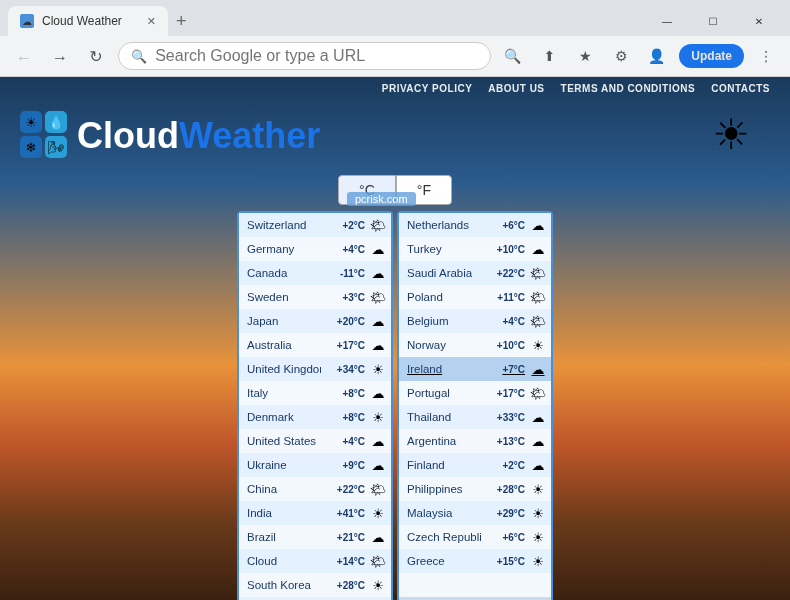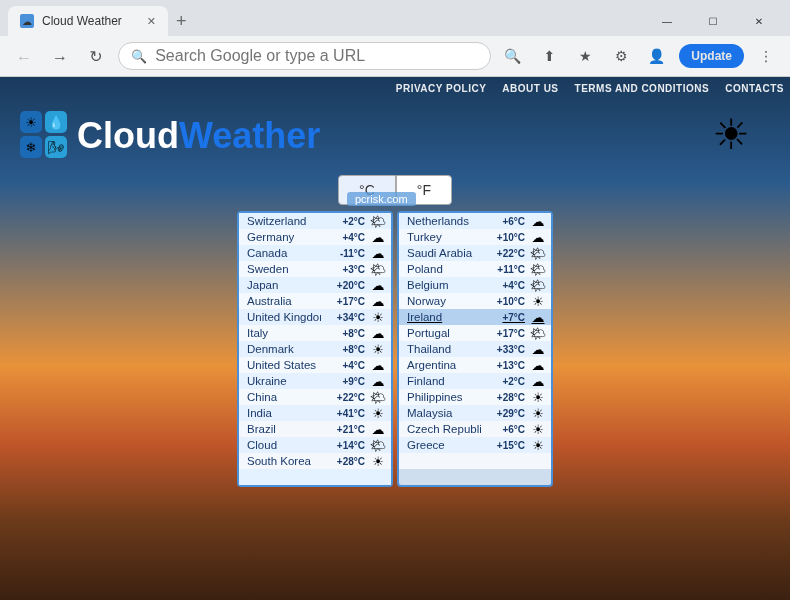--- a/index.html
+++ b/index.html
@@ -18,21 +18,21 @@
     .nav-btn.disabled { color: #bbb; }
     .address-bar { flex: 1; display: flex; align-items: center; background: white; border: 1px solid #ccc; border-radius: 20px; padding: 4px 12px; gap: 8px; }
     .address-bar input { border: none; outline: none; flex: 1; font-size: 13px; color: #333; background: transparent; }
     .toolbar-icon { width: 28px; height: 28px; border-radius: 50%; display: flex; align-items: center; justify-content: center; cursor: pointer; color: #555; font-size: 14px; }
     .update-btn { background: #1a73e8; color: #e5e5e5; border: none; border-radius: 14px; padding: 5px 12px; font-size: 12px; cursor: pointer; font-weight: bold; }
 
     
     .page { width: 790px; height: 524px; position: relative; overflow: hidden; background: linear-gradient(180deg, #1a3a5c 0%, #2a5a8c 20%, #e8923a 55%, #c0562a 70%, #6a3a1a 85%, #3a2010 100%); }
 
     
-    .top-nav { display: flex; justify-content: flex-end; padding: 6px 6px; gap: 16px; font-size: 10px; color: rgba(255,255,255,0.9); letter-spacing: 0.5px; font-weight: bold; }
+    .top-nav { display: flex; justify-content: flex-end; padding: 6px 20px; gap: 16px; font-size: 10px; color: rgba(255,255,255,0.9); letter-spacing: 0.5px; font-weight: bold; }
     .top-nav span { cursor: pointer; }
 
     
     .site-header { display: flex; align-items: center; padding: 10px 20px; gap: 10px; }
     .logo-icons { display: flex; flex-direction: column; gap: 3px; }
     .logo-row { display: flex; gap: 3px; }
     .logo-icon-box { width: 22px; height: 22px; border-radius: 5px; display: flex; align-items: center; justify-content: center; font-size: 13px; }
     .logo-icon-blue { background: #1a6ab5; }
     .logo-icon-sky { background: #29a0d8; }
     .site-title { font-size: 36px; font-weight: bold; }
@@ -42,21 +42,21 @@
 
     
     .temp-toggle { display: flex; justify-content: center; margin: 6px 0; gap: 0; }
     .temp-btn { padding: 6px 20px; border: 1px solid #aaa; background: white; cursor: pointer; font-size: 14px; color: #333; }
     .temp-btn.active { background: #e8f0fe; border-color: #aaa; }
     .temp-btn:first-child { border-radius: 4px 0 0 4px; }
     .temp-btn:last-child { border-radius: 0 4px 4px 0; }
 
     .tables-wrapper { display: flex; justify-content: center; gap: 4px; margin-top: 4px; }
     .col { background: rgba(210, 230, 250, 0.95); border: 2px solid #4a90d9; border-radius: 4px; width: 156px; }
-    .wr { display: flex; align-items: center; height: 16px; font-size: 12px; }
+    .wr { display: flex; align-items: center; height: 24px; font-size: 12px; }
     .wr:nth-child(odd) { background: rgba(230, 242, 255, 0.92); }
     .wr:nth-child(even) { background: rgba(248, 252, 255, 0.88); }
     .wr.hl { background: rgba(180, 210, 240, 1) !important; text-decoration: underline; }
     .cn { flex: 1; padding-left: 8px; color: #1a3a6a; overflow: hidden; white-space: nowrap; font-size: 11.5px; }
     .tp { width: 44px; text-align: right; font-weight: bold; color: #1a3a6a; font-size: 10px; }
     .wi { width: 26px; text-align: center; font-size: 13px; }
   </style>
 </head>
 <body>
 

